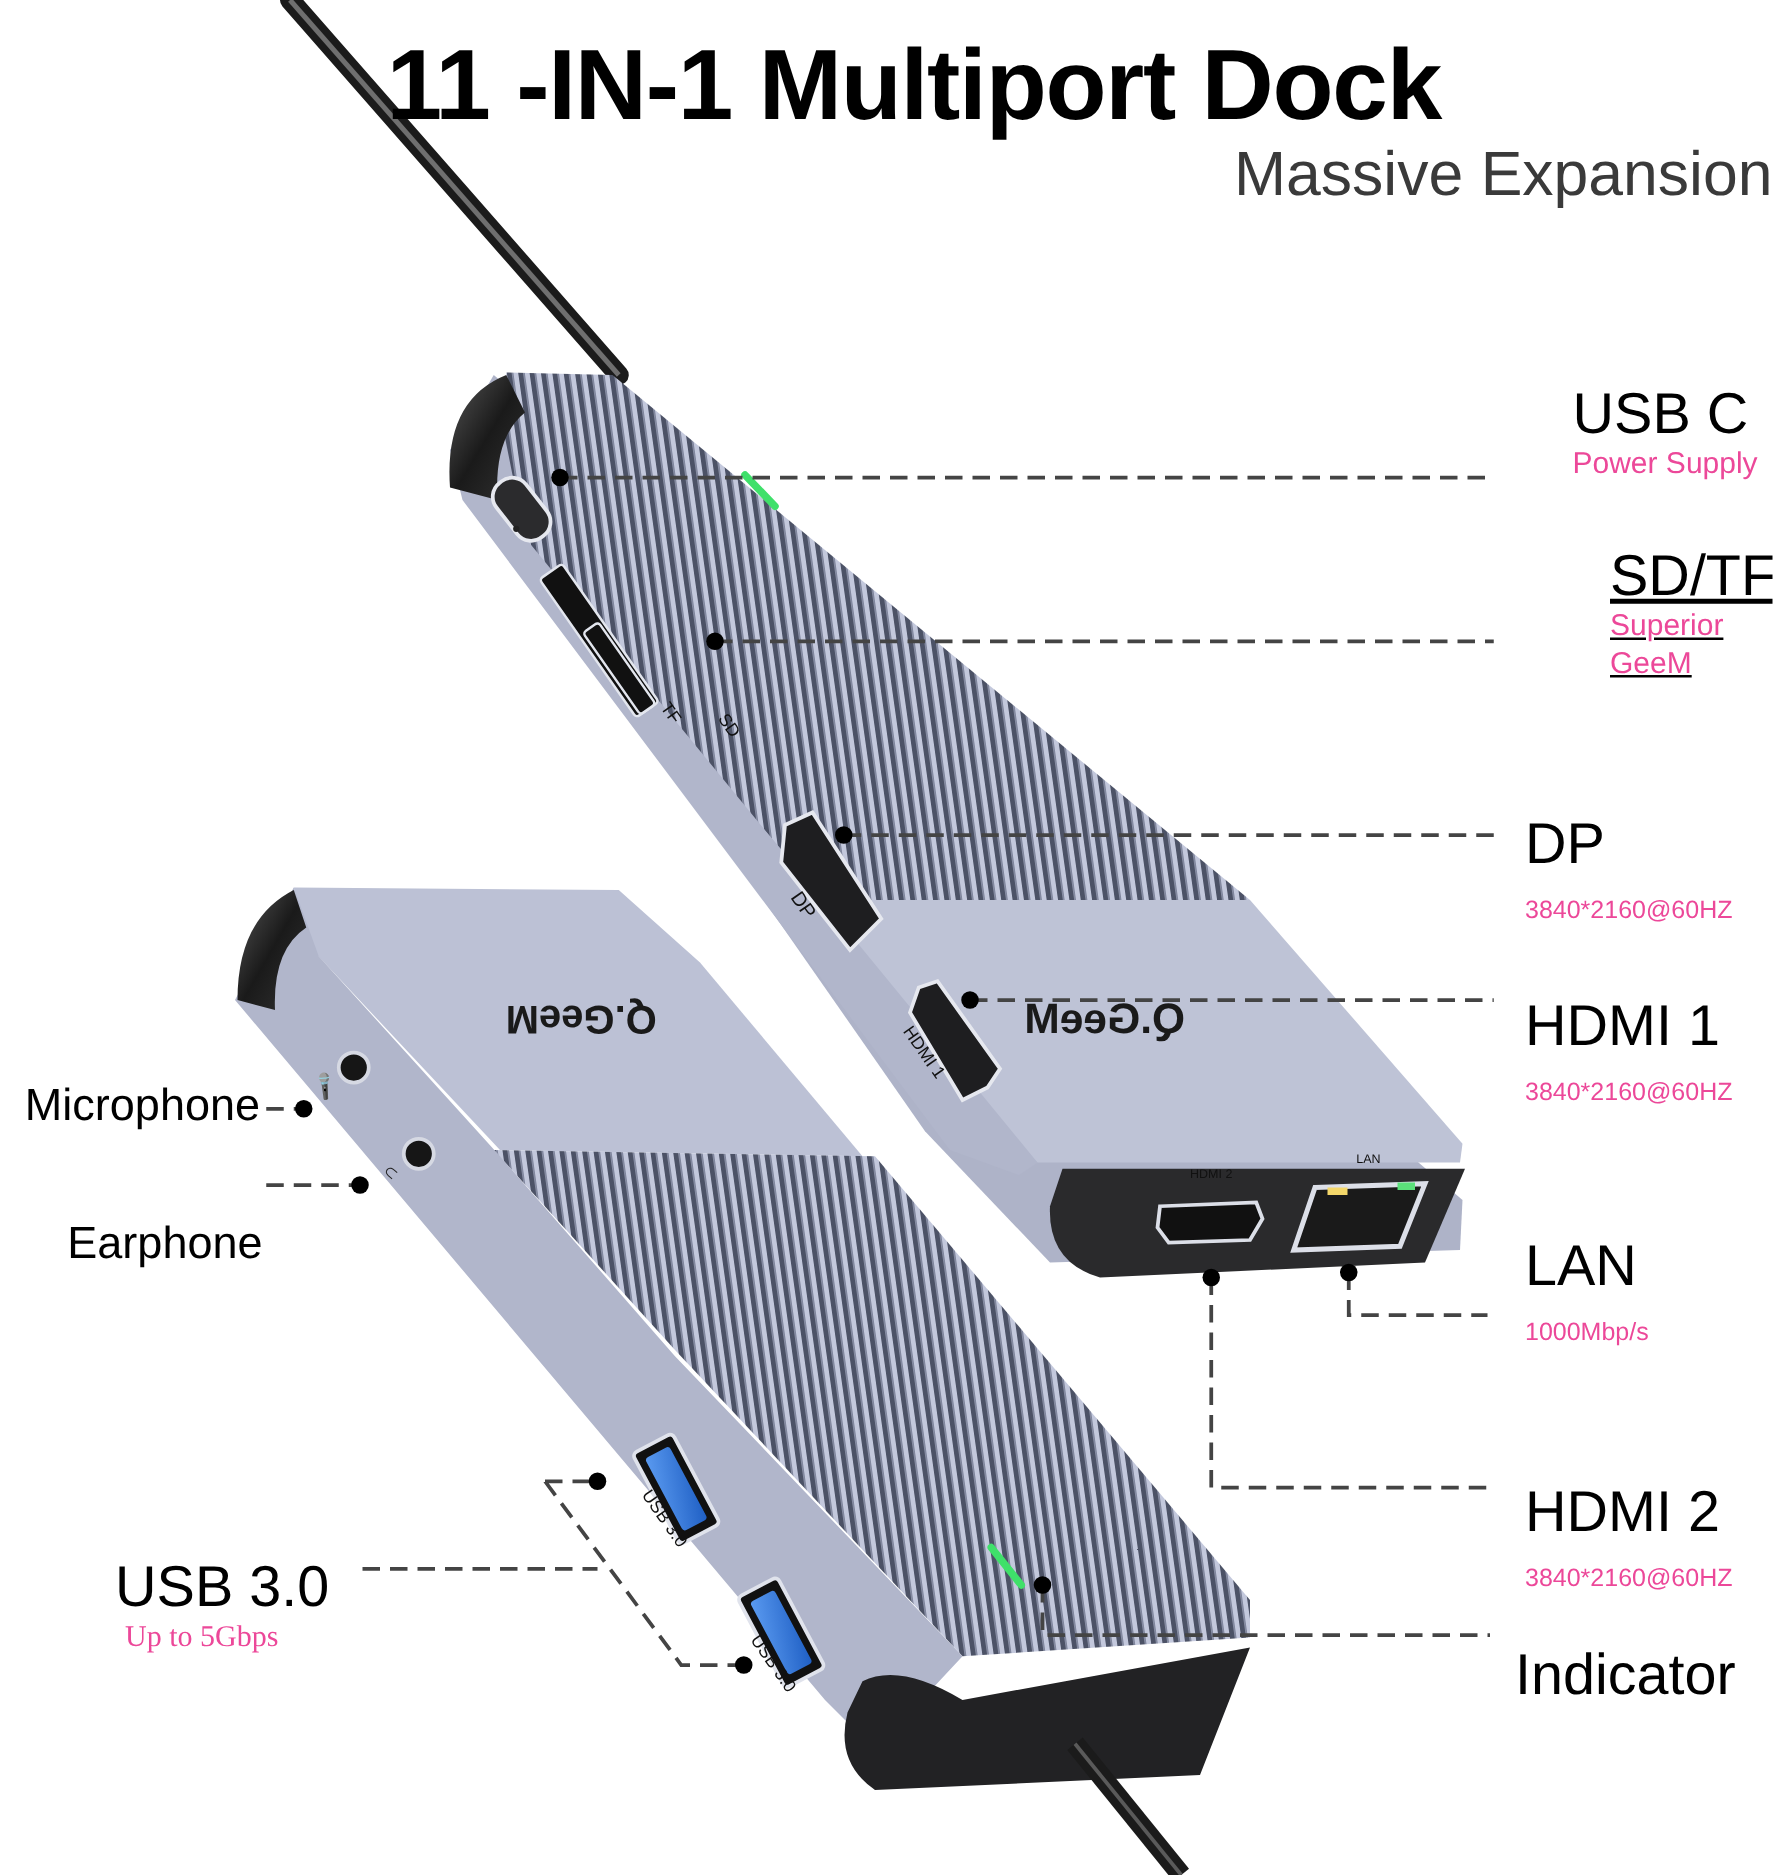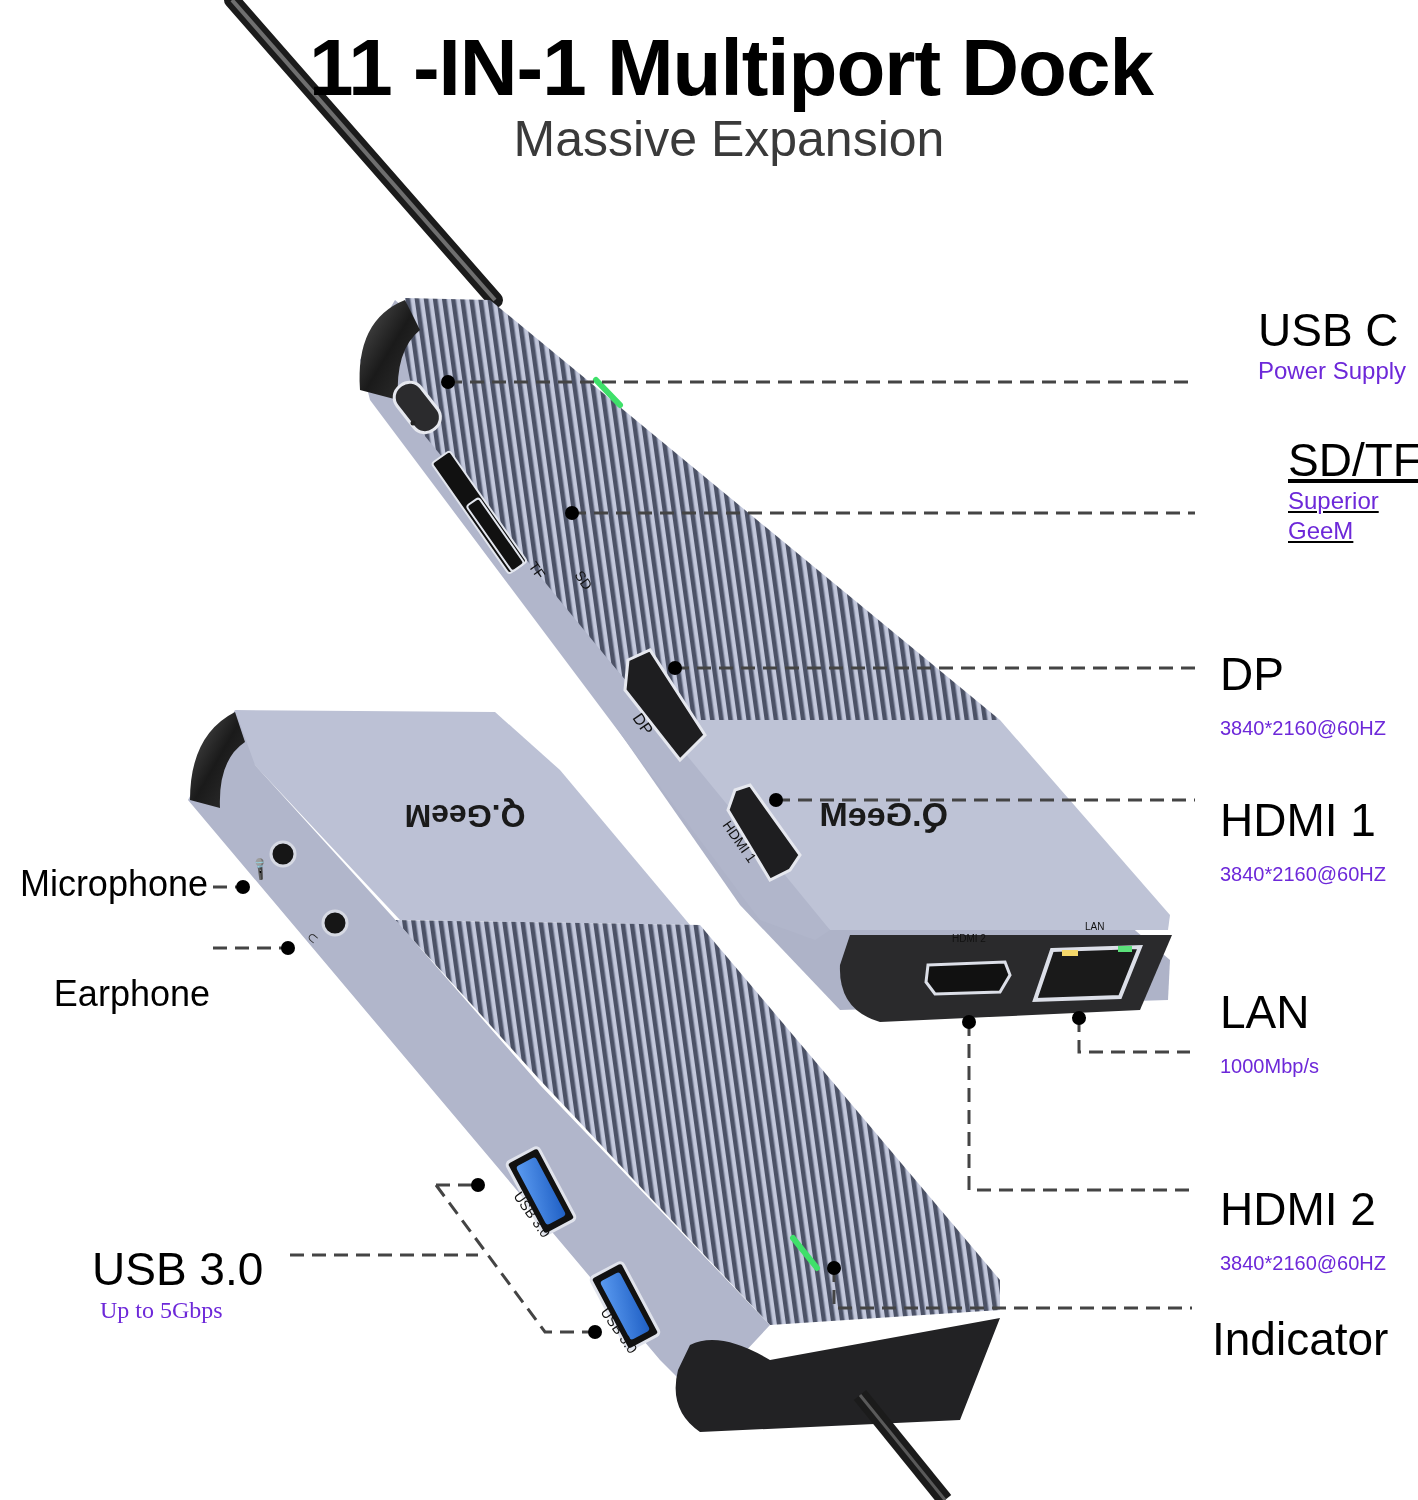--- a/index.html
+++ b/index.html
@@ -1,22 +1,22 @@
 <!DOCTYPE html>
 <html><head>
 <meta charset="utf-8">
 <style>
   html, body { margin:0; padding:0; background:#ffffff; }
   body { width:1418px; height:1500px; position:relative; overflow:hidden; font-family:"Liberation Sans", sans-serif; }
   #scene { position:absolute; left:0; top:0; width:1418px; height:1500px; }
   .title { position:absolute; left:0; width:1418px; text-align:center; top:22px; font-size:80px; font-weight:bold; color:#000; letter-spacing:-1px; padding-left:44px; box-sizing:border-box; }
-  .subtitle { position:absolute; left:0; width:1418px; text-align:center; top:110px; font-size:50px; color:#3a3a3a; padding-left:40px; box-sizing:border-box; }
+  .subtitle { position:absolute; left:0; width:1418px; text-align:right; top:110px; font-size:50px; color:#3a3a3a; padding-left:40px; box-sizing:border-box; }
   .lbl { position:absolute; color:#000; }
   .lbl .main { display:block; font-size:46px; line-height:52px; }
-  .lbl .sub { display:block; font-size:24px; line-height:30px; color:#6d28d9; }
+  .lbl .sub { display:block; font-size:24px; line-height:30px; color:#ec4899; }
   .lbl .sub.small { font-size:20px;margin-top:13px; }
   .lbl.left { text-align:right;padding-left:12px; }
   .lbl .one { font-size:36px; line-height:40px; }
 </style>
 </head>
 <body>
 
 <svg id="scene" viewBox="0 0 1418 1500" xmlns="http://www.w3.org/2000/svg">
   <defs>
     <pattern id="ribs" patternUnits="userSpaceOnUse" width="9" height="9" patternTransform="rotate(-8)">

